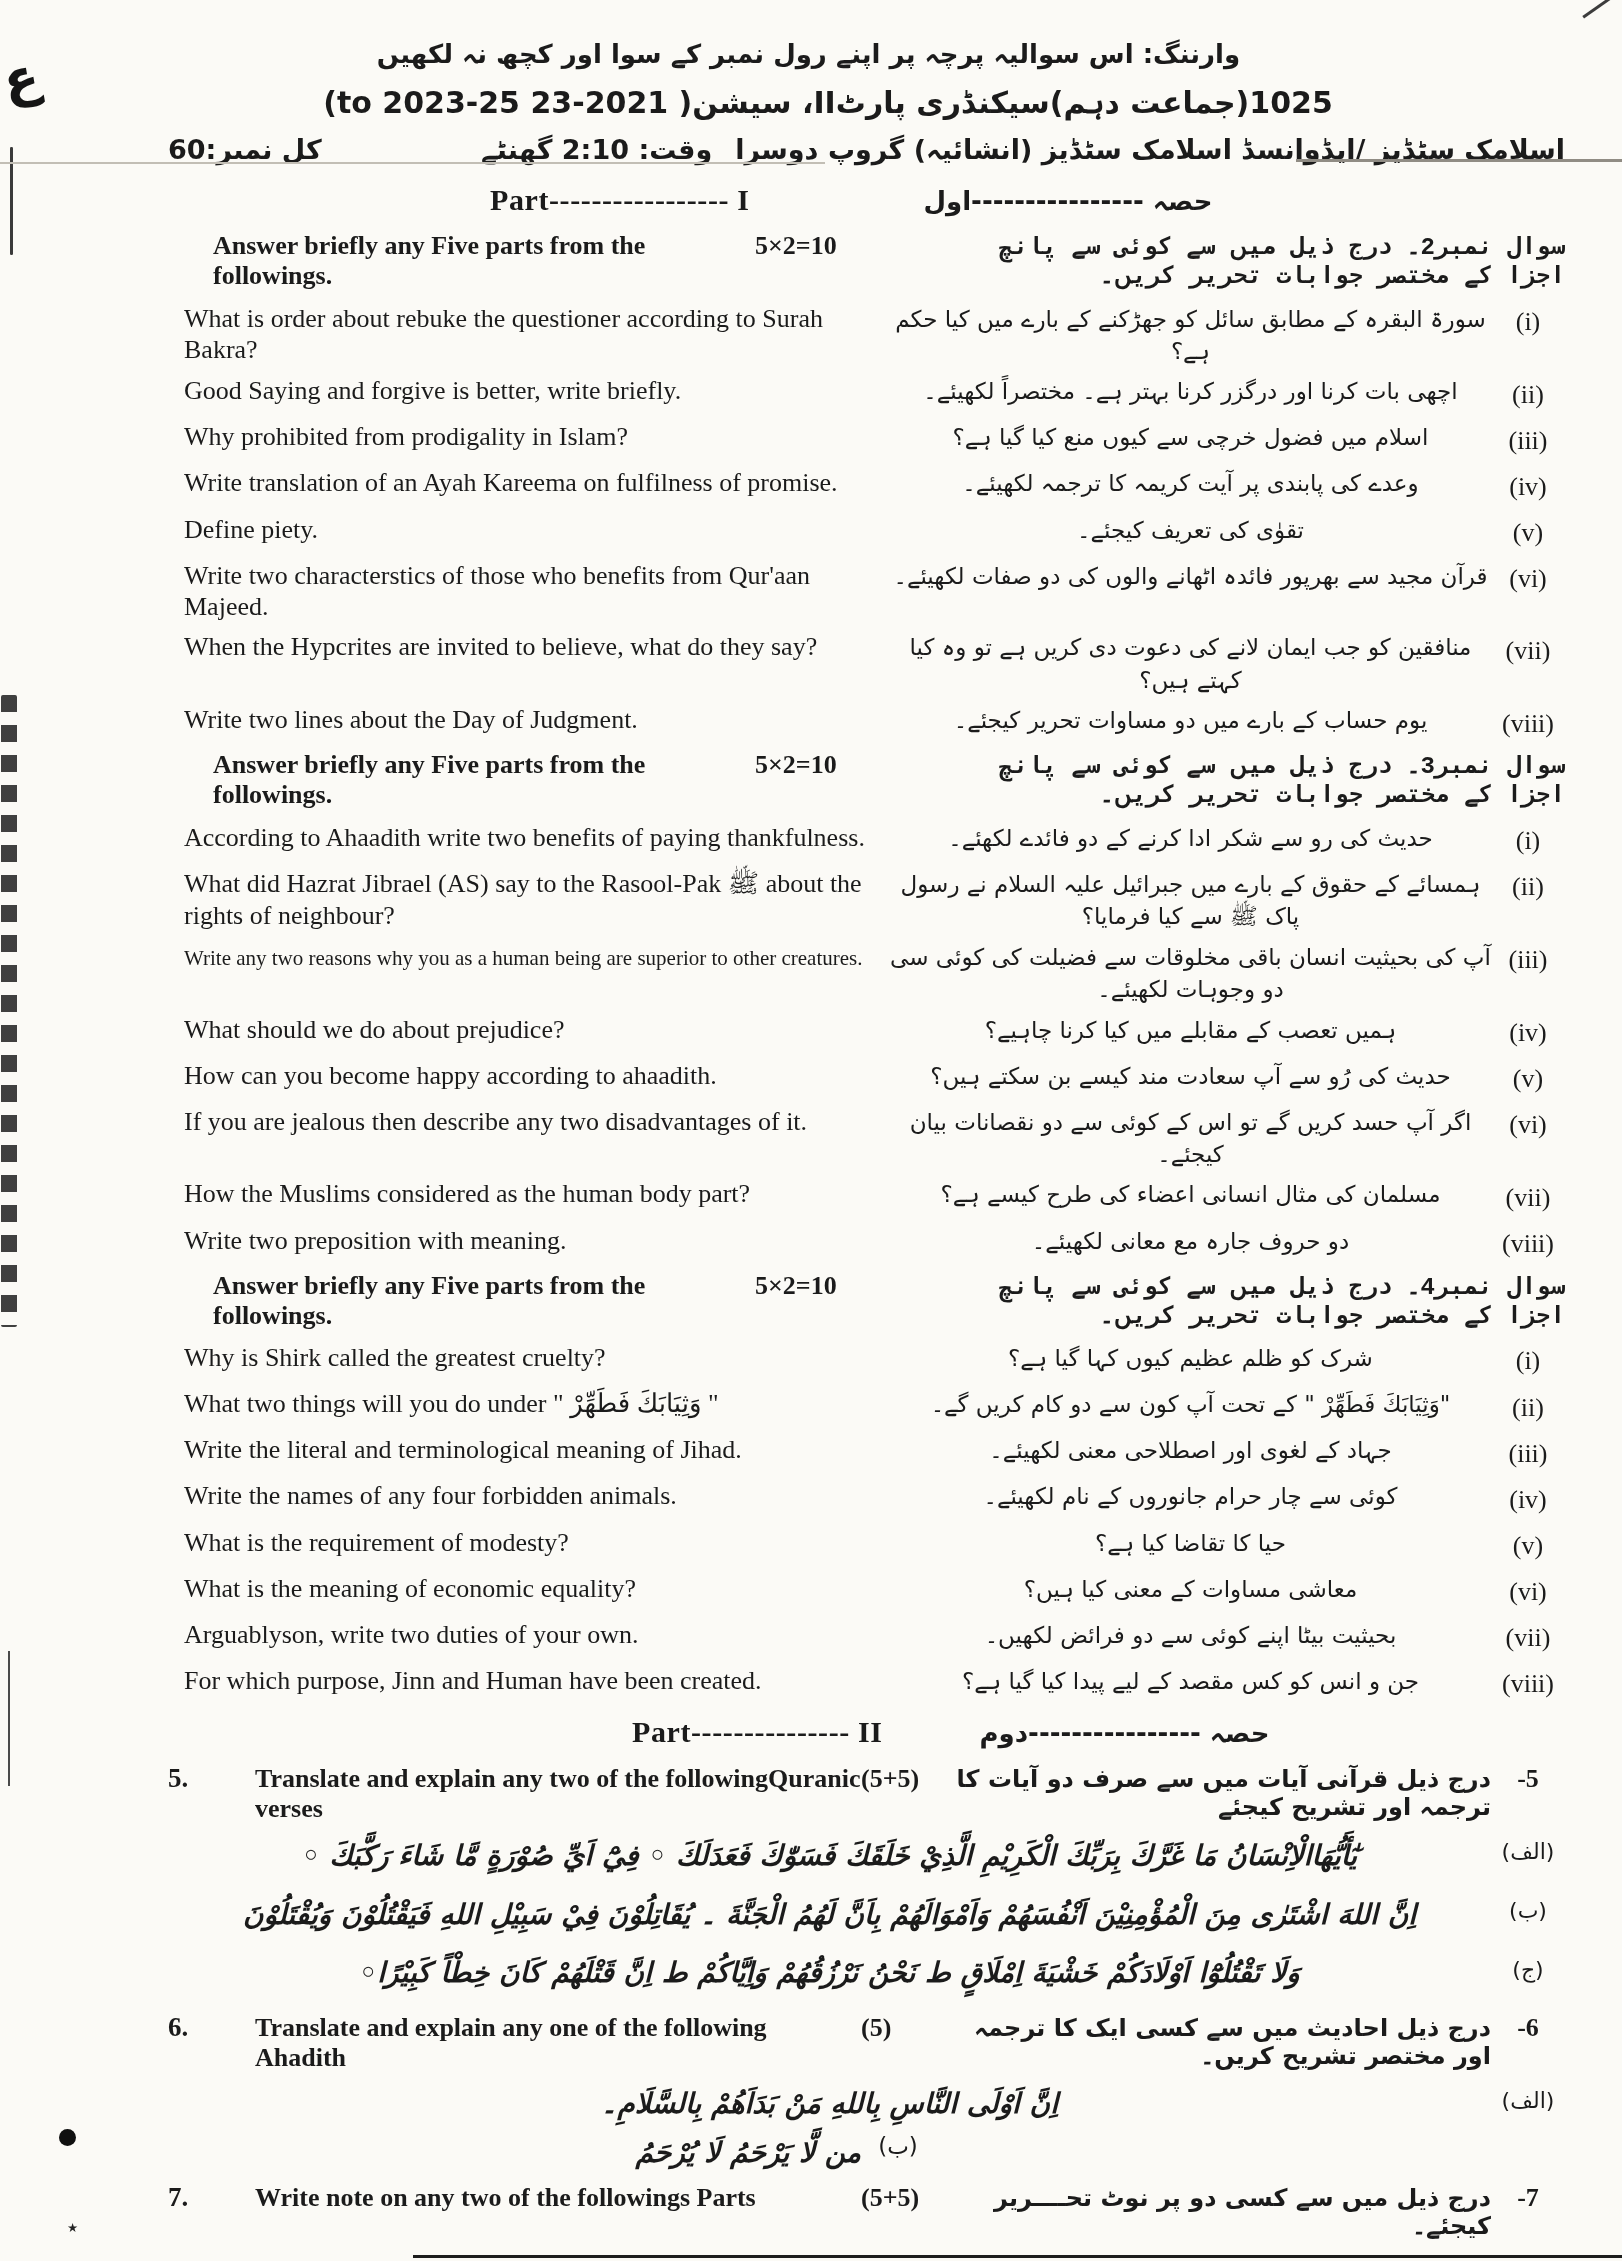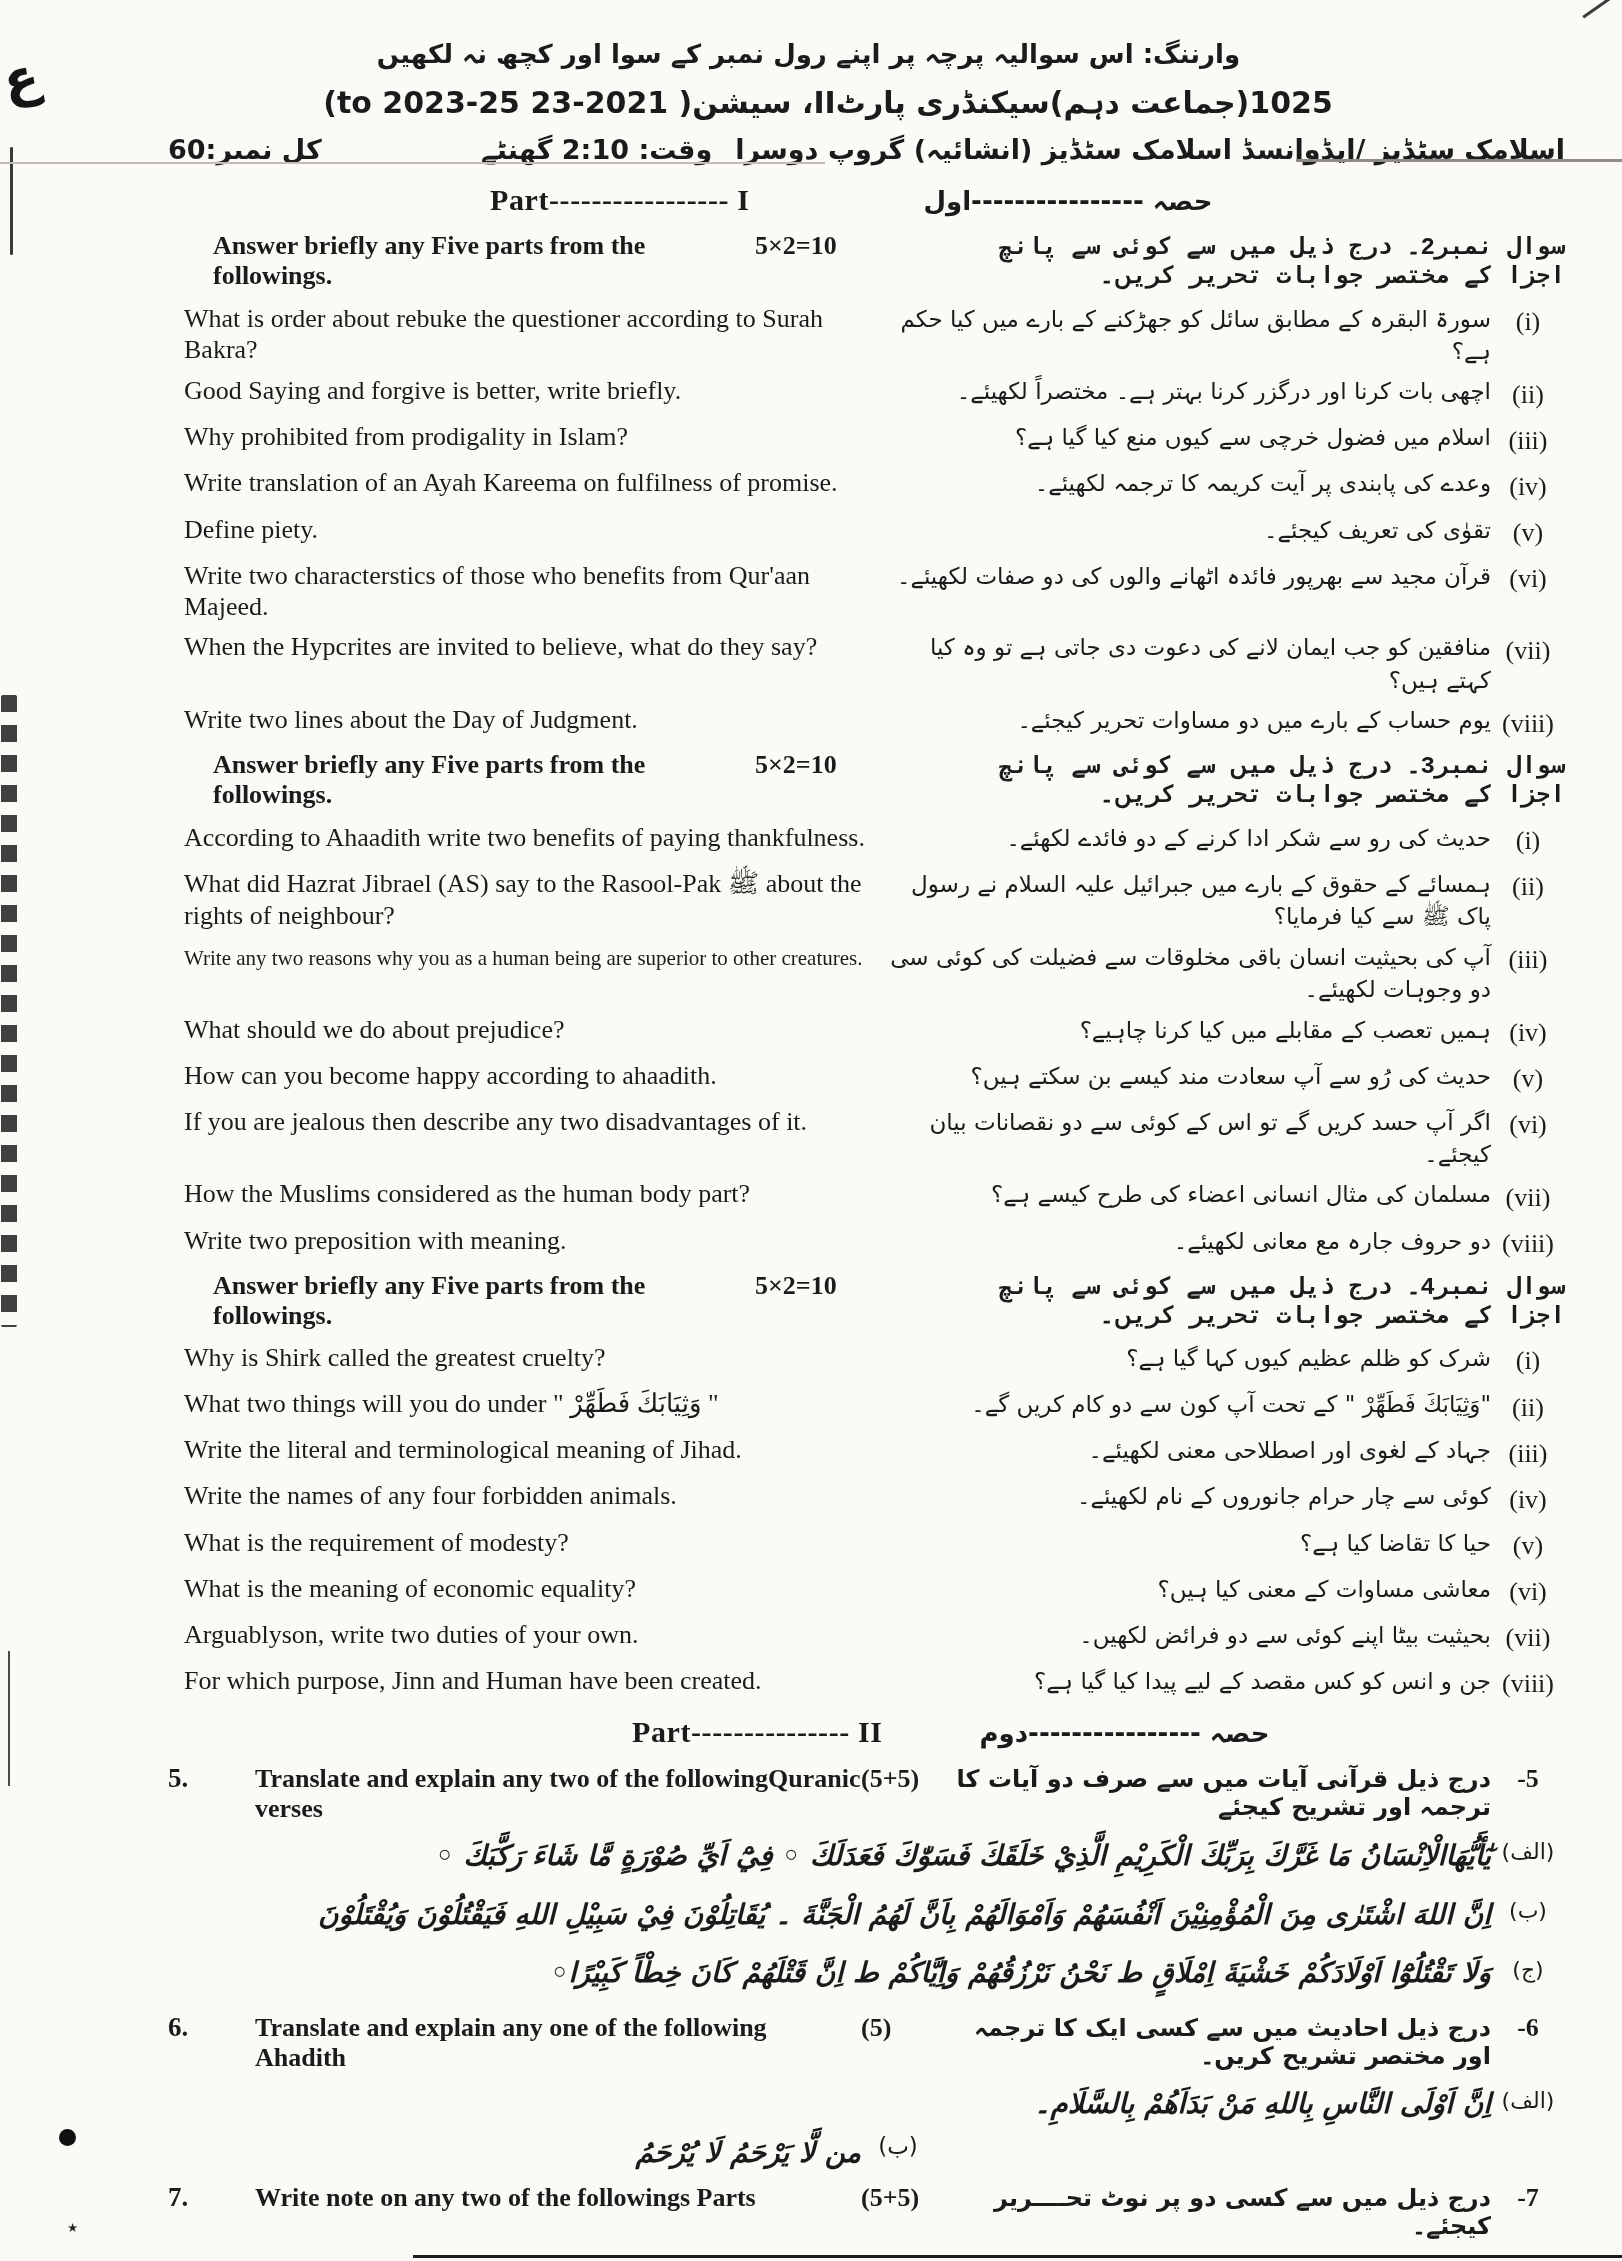--- a/index.html
+++ b/index.html
@@ -58,21 +58,21 @@
 
   
   .row{display:flex; align-items:flex-start; margin-bottom:8.4px;}
   .en-cell{flex:0 0 722px; box-sizing:border-box; padding-left:16px; font-size:26px; line-height:1.22;}
   .en-cell.small{font-size:21px; padding-top:5.2px;}
   .ur-cell{flex:1; direction:rtl; display:flex; align-items:flex-start;
            font-family:"DejaVu Sans", sans-serif; font-size:23px; line-height:1.4; text-align:right;}
   .ur-cell .num{flex:0 0 74px; direction:ltr; text-align:center;
                 font-family:"Liberation Serif",serif; font-size:26px; padding-top:1.3px;}
   .ur-cell .num.urdu-label{font-family:"DejaVu Sans", sans-serif; font-size:22px; direction:rtl;}
-  .ur-cell .ur-text{flex:1;}
+  .ur-cell .ur-text{flex:1;text-align:center;}
 
   
   .ur-cell.fullverse{flex:1 1 100%;}
   .arabic{font-weight:bold; font-size:28px; line-height:1.45;font-style:italic;}
   .verse-row{margin-bottom:18px;}
   .hadith-left{flex:0 0 767px; direction:rtl; display:flex; align-items:flex-start;
                font-family:"DejaVu Sans", sans-serif; text-align:right;}
   .hadith-left .num{flex:0 0 74px; direction:rtl; text-align:center; font-family:"DejaVu Sans",sans-serif; font-size:23px;}
 
   
@@ -169,21 +169,21 @@
       <div class="en-cell">Write two characterstics of those who benefits from Qur'aan Majeed.</div>
       <div class="ur-cell">
           <span class="num">(vi)</span>
           <span class="ur-text">قرآن مجید سے بھرپور فائدہ اٹھانے والوں کی دو صفات لکھیئے۔</span>
         </div>
     </div>
     <div class="row">
       <div class="en-cell">When the Hypcrites are invited to believe, what do they say?</div>
       <div class="ur-cell">
           <span class="num">(vii)</span>
-          <span class="ur-text">منافقین کو جب ایمان لانے کی دعوت دی جاتی ہے تو وہ کیا کہتے ہیں؟</span>
+          <span class="ur-text">منافقین کو جب ایمان لانے کی دعوت دی کریں ہے تو وہ کیا کہتے ہیں؟</span>
         </div>
     </div>
     <div class="row">
       <div class="en-cell">Write two lines about the Day of Judgment.</div>
       <div class="ur-cell">
           <span class="num">(viii)</span>
           <span class="ur-text">یوم حساب کے بارے میں دو مساوات تحریر کیجئے۔</span>
         </div>
     </div>
 

